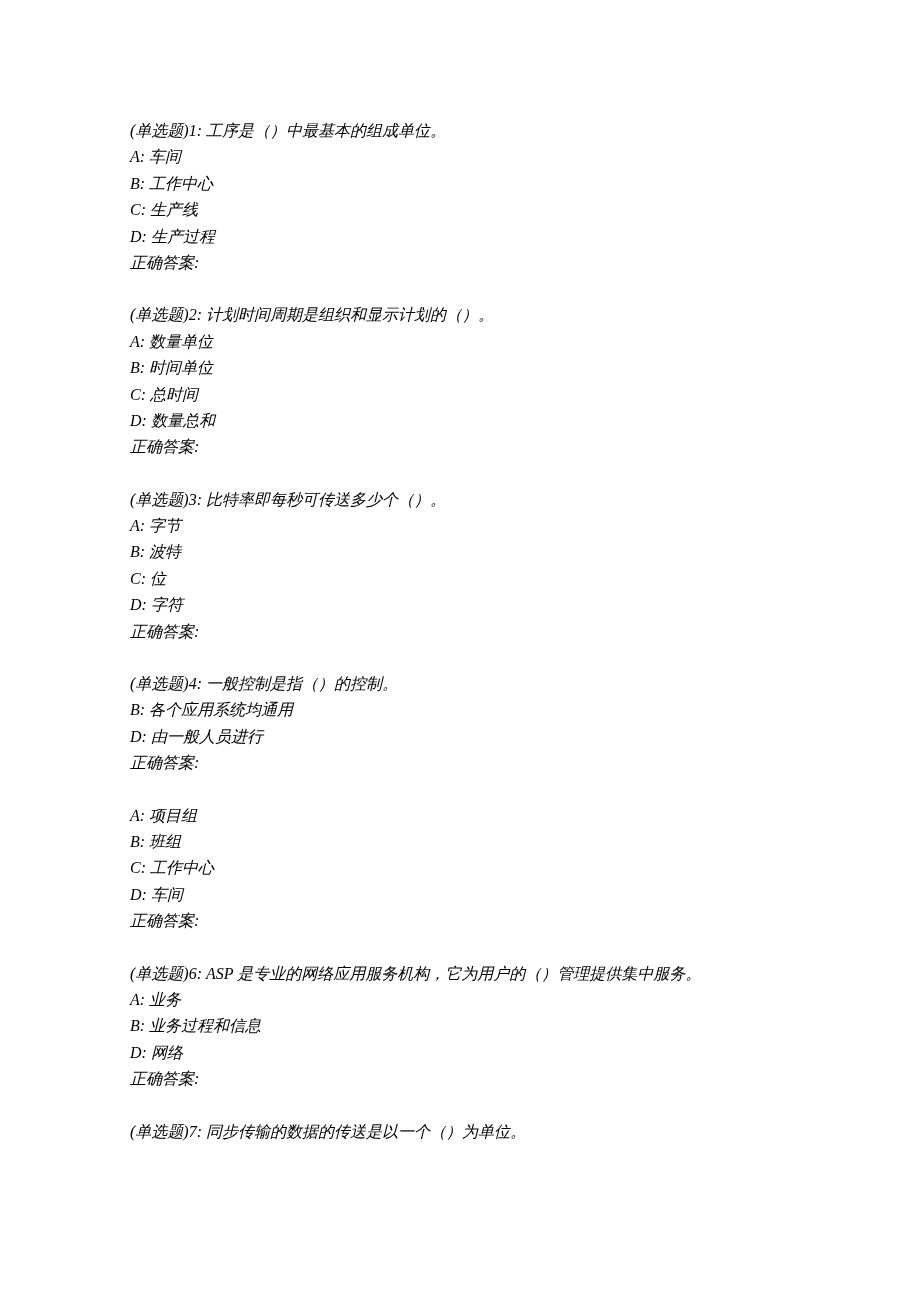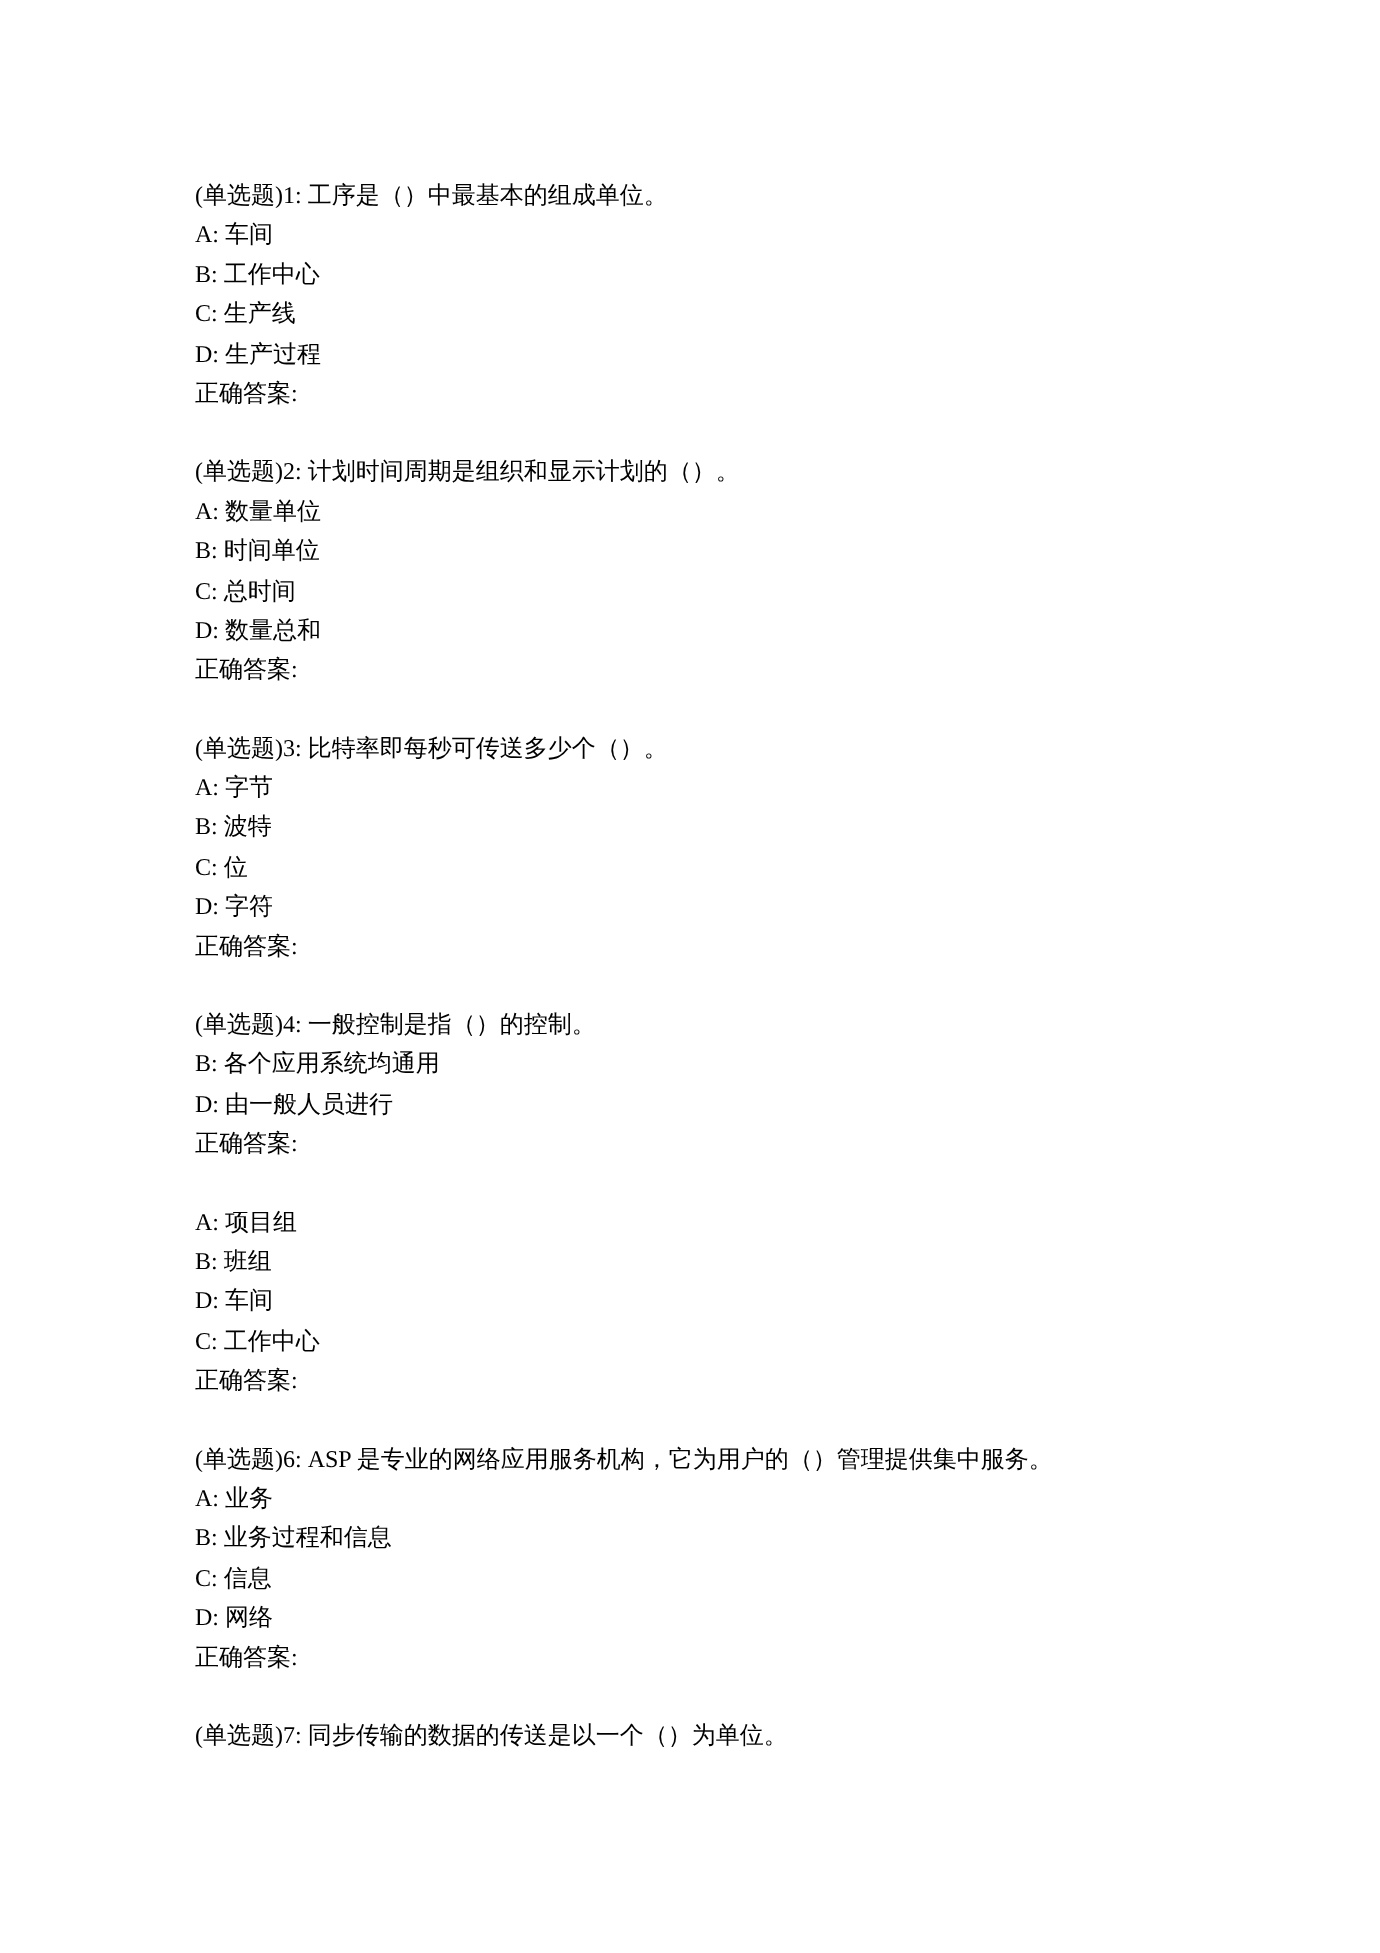--- a/index.html
+++ b/index.html
@@ -12,20 +12,21 @@
     line-height: 1.65;
   }
   .page {
     width: 920px;
     min-height: 1302px;
     box-sizing: border-box;
     padding: 118px 130px 100px 130px;
   }
   .question-block {
     margin-bottom: 26px;
+    font-style: italic;
   }
   .line {
     white-space: normal;
   }
 </style>
 </head>
 <body>
 
 <div class="page">
 
@@ -59,30 +60,29 @@
   <div class="question-block">
     <div class="line">(单选题)4: 一般控制是指（）的控制。</div>
     <div class="line">B: 各个应用系统均通用</div>
     <div class="line">D: 由一般人员进行</div>
     <div class="line">正确答案:</div>
   </div>
 
   <div class="question-block">
     <div class="line">A: 项目组</div>
     <div class="line">B: 班组</div>
+    <div class="line">C: 工作中心</div>
     <div class="line">D: 车间</div>
-    <div class="line">C: 工作中心</div>
     <div class="line">正确答案:</div>
   </div>
 
   <div class="question-block">
     <div class="line">(单选题)6: ASP 是专业的网络应用服务机构，它为用户的（）管理提供集中服务。</div>
     <div class="line">A: 业务</div>
     <div class="line">B: 业务过程和信息</div>
-    <div class="line">C: 信息</div>
     <div class="line">D: 网络</div>
     <div class="line">正确答案:</div>
   </div>
 
   <div class="question-block">
     <div class="line">(单选题)7: 同步传输的数据的传送是以一个（）为单位。</div>
   </div>
 
 </div>
 

